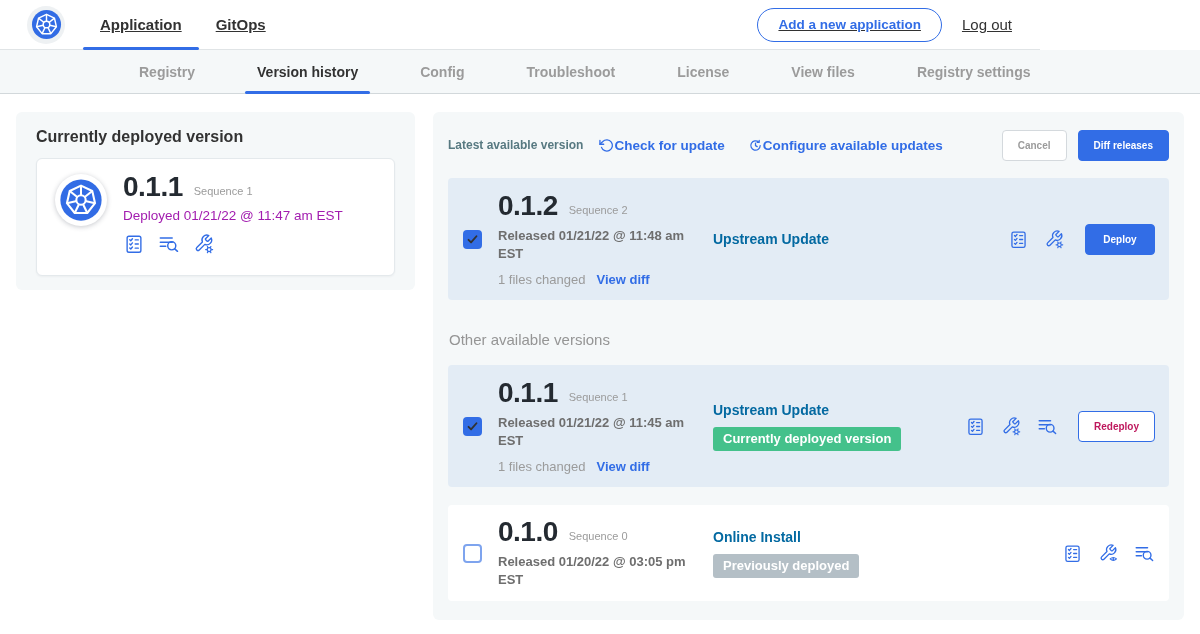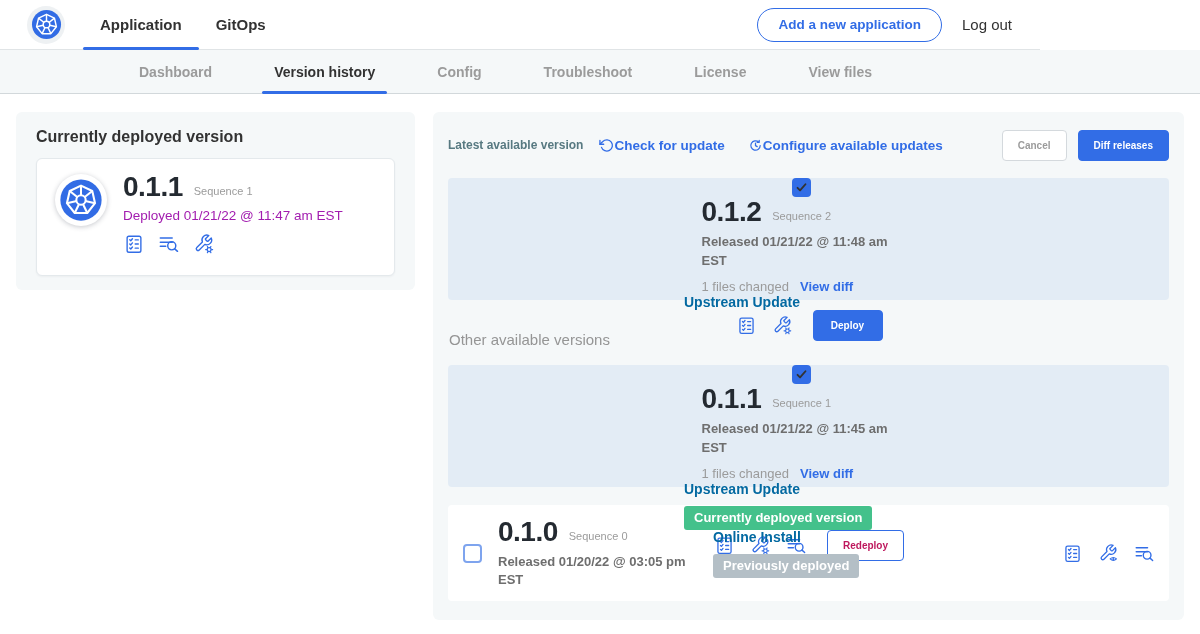--- a/index.html
+++ b/index.html
@@ -3,21 +3,21 @@
 <meta charset="utf-8">
 <style>
   * { box-sizing: border-box; margin: 0; padding: 0; }
   html,body { width:1200px; height:634px; }
   body {
     font-family: "Liberation Sans", "DejaVu Sans", sans-serif;
     background:#ffffff; color:#323232; overflow:hidden; position:relative;
   }
   
   .topnav { position:absolute; top:0; left:0; width:1040px; height:50px;
-    background:#fff; border-bottom:1px solid #e0e4e6; display:flex; align-items:center; z-index:3;}
+    background:#fff; border-bottom:1px solid #e0e4e6; display:flex; align-items:center; z-index:3;text-decoration:underline;}
   .logo-wrap { width:38px; height:38px; border-radius:50%; background:#eef1f3;
     margin-left:27px; display:flex; align-items:center; justify-content:center; cursor:pointer;}
   .nav-tabs { display:flex; height:100%; margin-left:18px; }
   .nav-tab { padding:0 17px; display:flex; align-items:center; font-size:15px; font-weight:700;
     color:#323232; position:relative; cursor:pointer; }
   .nav-tab.active::after { content:""; position:absolute; left:0; right:0; bottom:-1px; height:3px;
     background:#326de6; border-radius:2px; }
   .topnav .spacer { flex:1; }
   .add-app-btn { height:34px; padding:0 20px; border:1.5px solid #326de6; border-radius:18px;
     color:#326de6; font-weight:700; font-size:13.5px; background:#fff; margin-right:20px; cursor:pointer;
@@ -60,21 +60,21 @@
   .header-link svg { width:15px; height:15px; }
   .panel-header .spacer { flex:1; }
   .btn { font-family:inherit; font-size:10px; font-weight:700; border-radius:4px; padding:9px 15px;
     cursor:pointer; }
   .btn-cancel { background:#fff; border:1px solid #d4d9dd; color:#9b9b9b; margin-right:11px;}
   .btn-primary { background:#326de6; border:1px solid #326de6; color:#fff; }
 
   .other-title { margin-top:31px; margin-left:1px; font-size:15px; color:#959595; height:19px;}
 
   .version-row { display:flex; align-items:center; border-radius:4px; padding:0 14px 0 15px; }
-  .row-selected { background:#e3ecf5;flex-direction:column; }
+  .row-selected { background:#e3ecf5; }
   .row-plain { background:#ffffff; }
   .checkbox { width:19px; height:19px; border-radius:4px; margin-right:16px; flex:none; cursor:pointer;}
   .checkbox.checked { background:#326de6; display:flex; align-items:center; justify-content:center;}
   .checkbox.checked svg { width:13px; height:13px; }
   .checkbox.unchecked { background:#fff; border:2px solid #7ea4ee; }
   .v-info { width:215px; flex:none; }
   .released { margin-top:7px; width:210px; font-size:13px; font-weight:600; color:#6e6e6e;
     line-height:1.4; white-space:pre-line; }
   .files-line { margin-top:9px; font-size:13px; color:#9b9b9b; }
   .view-diff { color:#326de6; font-weight:700; margin-left:11px; cursor:pointer; text-decoration:none;}
@@ -111,26 +111,27 @@
   <nav class="nav-tabs">
     <div class="nav-tab active">Application</div>
     <div class="nav-tab">GitOps</div>
   </nav>
   <div class="spacer"></div>
   <button class="add-app-btn">Add a new application</button>
   <div class="logout">Log out</div>
 </header>
 
 <nav class="subnav">
-  <div class="subnav-item">Dashboard</div>
+  <div class="subnav-item">Registry</div>
   <div class="subnav-item active">Version history</div>
   <div class="subnav-item">Config</div>
   <div class="subnav-item">Troubleshoot</div>
   <div class="subnav-item">License</div>
   <div class="subnav-item">View files</div>
+  <div class="subnav-item">Registry settings</div>
 </nav>
 
 <section class="left-panel">
   <h2 class="left-title">Currently deployed version</h2>
   <div class="deployed-card">
     <div class="card-logo">
       <span style="display:flex">
           <svg width="44" height="44" viewBox="0 0 32 32">
             <circle cx="16" cy="16" r="15" fill="#326ce5"></circle>
      <g fill="none" stroke="#fff" stroke-width="1.5" stroke-linejoin="round">

